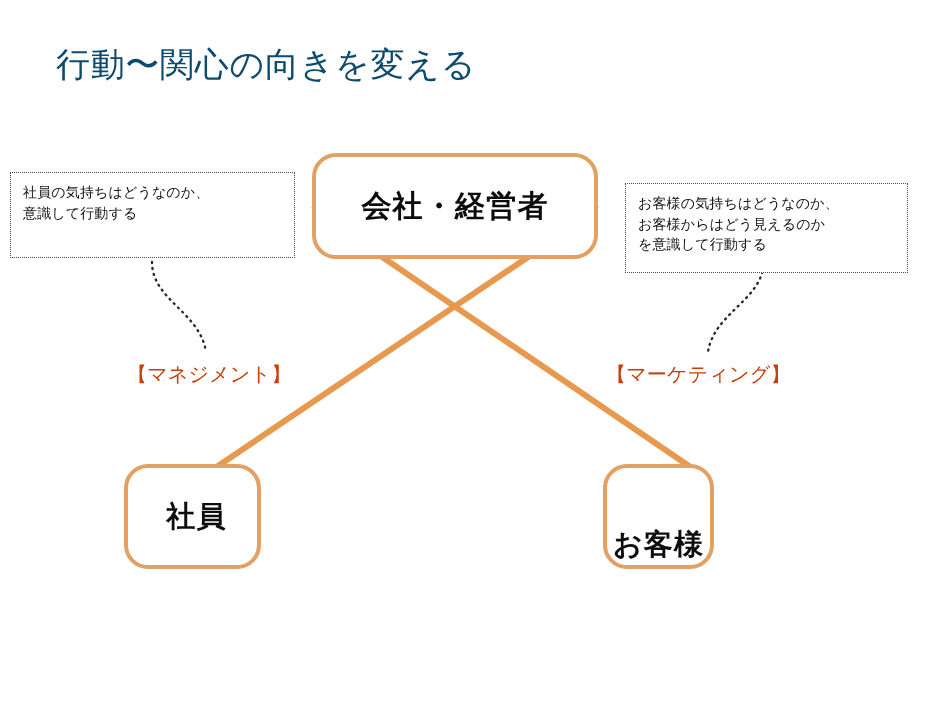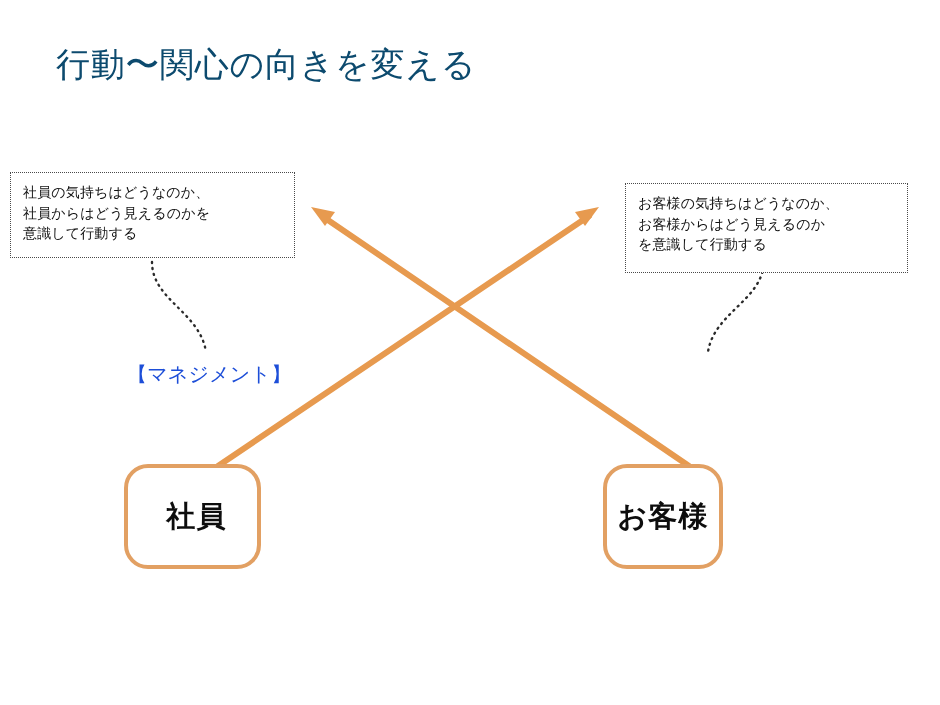--- a/index.html
+++ b/index.html
@@ -75,23 +75,24 @@
     left: 124px;
     top: 464px;
     width: 137px;
     height: 105px;
     z-index: 4;
     padding-left: 8px;
   }
   #node-customer {
     left: 603px;
     top: 464px;
-    width: 120px;
+    width: 111px;
     height: 105px;
     z-index: 4;
+    align-items: flex-end;
   }
 
   
   .callout {
     position: absolute;
     box-sizing: border-box;
     background: #ffffff;
     border: 1px dotted #4a4a4a;
     padding: 9px 10px 8px 12px;
     z-index: 5;
@@ -113,21 +114,21 @@
     left: 625px;
     top: 183px;
     width: 283px;
     height: 90px;
   }
 
   
   .bracket-label {
     position: absolute;
     font-size: 20px;
-    color: #1d4ed8;
+    color: #c2410c;
     white-space: nowrap;
     letter-spacing: 0.01em;
     z-index: 5;
   }
   #label-management {
     left: 127px;
     top: 361px;
   }
   #label-marketing {
     left: 606px;
@@ -151,37 +152,40 @@
     <g>
       <line x1="689" y1="466" x2="322" y2="216" stroke="#E79A4F" stroke-width="6" stroke-linecap="round"></line>
       <polygon points="311,207 335,212 325,226" fill="#E79A4F"></polygon>
     </g>
 
     <path d="M 152,262 C 152,300 200,312 206,352" fill="none" stroke="#2b2b2b" stroke-width="2.4" stroke-linecap="round" stroke-dasharray="1 5"></path>
 
     <path d="M 764,260 C 764,300 714,312 708,352" fill="none" stroke="#2b2b2b" stroke-width="2.4" stroke-linecap="round" stroke-dasharray="1 5"></path>
   </svg>
 
+  <div id="node-company" class="node">
+    <span class="node-label">会社・経営者</span>
+  </div>
 
   <div id="node-employee" class="node">
     <span class="node-label">社員</span>
   </div>
 
   <div id="node-customer" class="node">
     <span class="node-label">お客様</span>
   </div>
 
   <div id="callout-employee" class="callout">
     <div class="callout-line">社員の気持ちはどうなのか、</div>
-    <div class="callout-line">社員からはどう見えるのかを</div>
     <div class="callout-line">意識して行動する</div>
   </div>
 
   <div id="callout-customer" class="callout">
     <div class="callout-line">お客様の気持ちはどうなのか、</div>
     <div class="callout-line">お客様からはどう見えるのか</div>
     <div class="callout-line">を意識して行動する</div>
   </div>
 
   <div id="label-management" class="bracket-label">【マネジメント】</div>
 
+  <div id="label-marketing" class="bracket-label">【マーケティング】</div>
 
 </div>
 
 </body></html>

